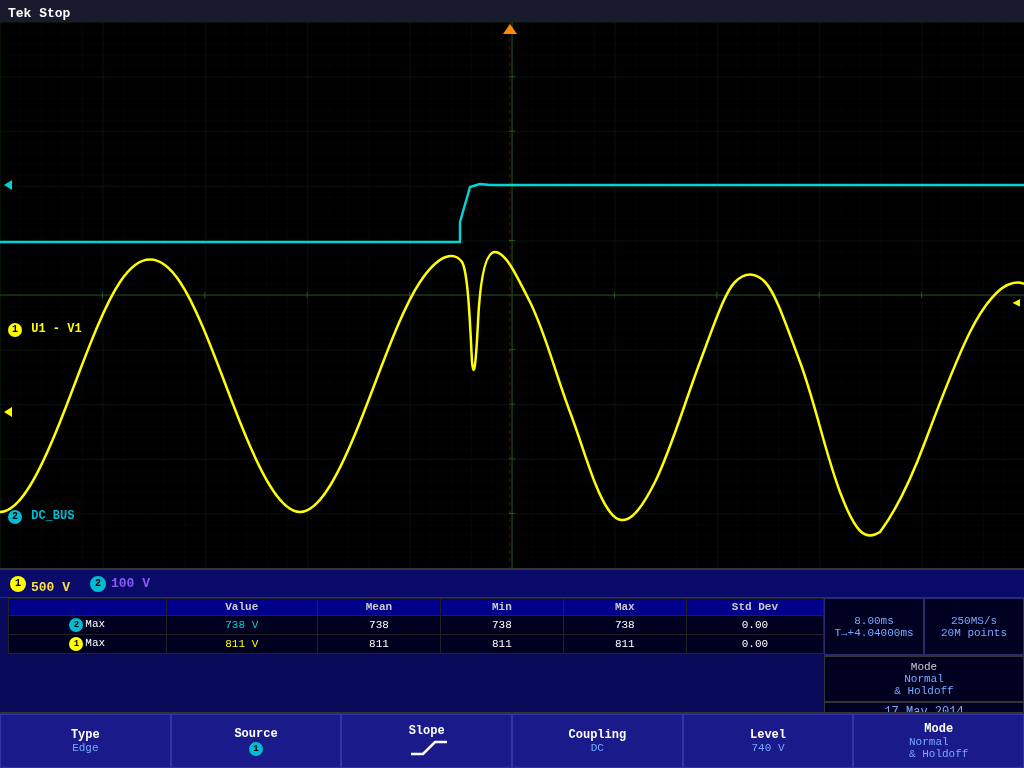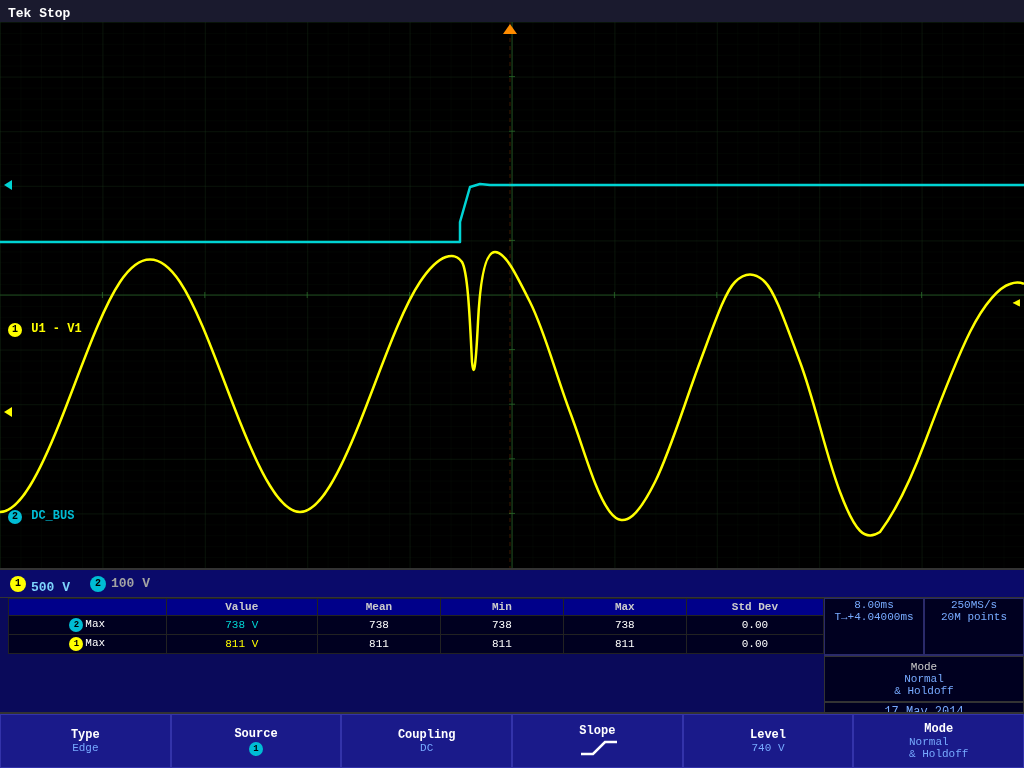--- a/index.html
+++ b/index.html
@@ -119,22 +119,22 @@
     }
     .ch-badge {
       width: 16px; height: 16px;
       border-radius: 50%;
       display: flex; align-items: center; justify-content: center;
       font-size: 10px; font-weight: bold; color: #000;
     }
     .ch-badge.ch1 { background: #ffff00; }
     .ch-badge.ch2 { background: #00bcd4; }
     .ch-value { font-size: 13px; font-weight: bold; }
-    .ch-value.ch1 { color: #7dd3fc; margin-top: 8px; }
-    .ch-value.ch2 { color: #a3a3a3; }
+    .ch-value.ch1 { color: #fde047; margin-top: 8px; }
+    .ch-value.ch2 { color: #8b5cf6; }
 
     
     #meas-table {
       width: 100%;
       border-collapse: collapse;
       background: #000020;
     }
     #meas-table th {
       color: #ccc;
       font-size: 11px;
@@ -279,21 +279,21 @@
       flex: 1;
       display: flex;
     }
     .right-sub-cell {
       flex: 1;
       background: #000020;
       border: 1px solid #2a2a6a;
       display: flex;
       flex-direction: column;
       align-items: center;
-      justify-content: flex-start;
+      justify-content: center;
       font-size: 11px;
       color: #7af;
     }
   </style>
 </head>
 <body>
 
 <div id="top-bar">
   <span>Tek Stop</span>
 </div>
@@ -477,30 +477,30 @@
 
   <div class="ctrl-btn">
         <span class="btn-title">Type</span>
         <span class="btn-sub">Edge</span>
       </div>
       <div class="ctrl-btn">
         <span class="btn-title">Source</span>
         <span class="btn-badge">1</span>
       </div>
       <div class="ctrl-btn">
-        <span class="btn-title">Coupling</span>
-        <span class="btn-sub">DC</span>
-      </div>
-      <div class="ctrl-btn">
         <span class="btn-title">Slope</span>
         <svg width="40" height="20">
           <polyline points="4,16 16,16 28,4 40,4" fill="none" stroke="#fff" stroke-width="2.5"></polyline>
         </svg>
       </div>
       <div class="ctrl-btn">
+        <span class="btn-title">Coupling</span>
+        <span class="btn-sub">DC</span>
+      </div>
+      <div class="ctrl-btn">
         <span class="btn-title">Level</span>
         <span class="btn-sub">740 V</span>
       </div>
       <div class="ctrl-btn">
         <span class="btn-title">Mode</span>
         <span class="btn-sub">Normal<br>&amp; Holdoff</span>
       </div>
     </div>
 </div>
 

